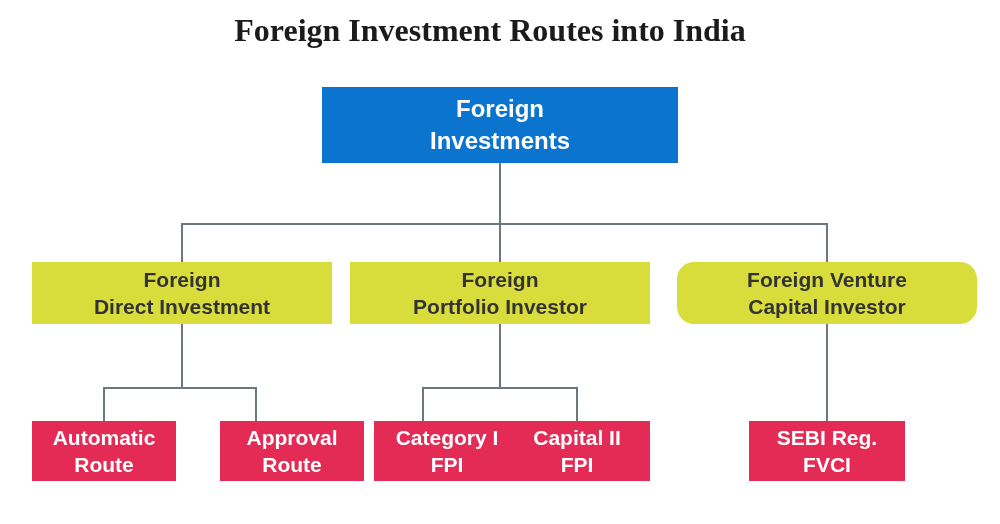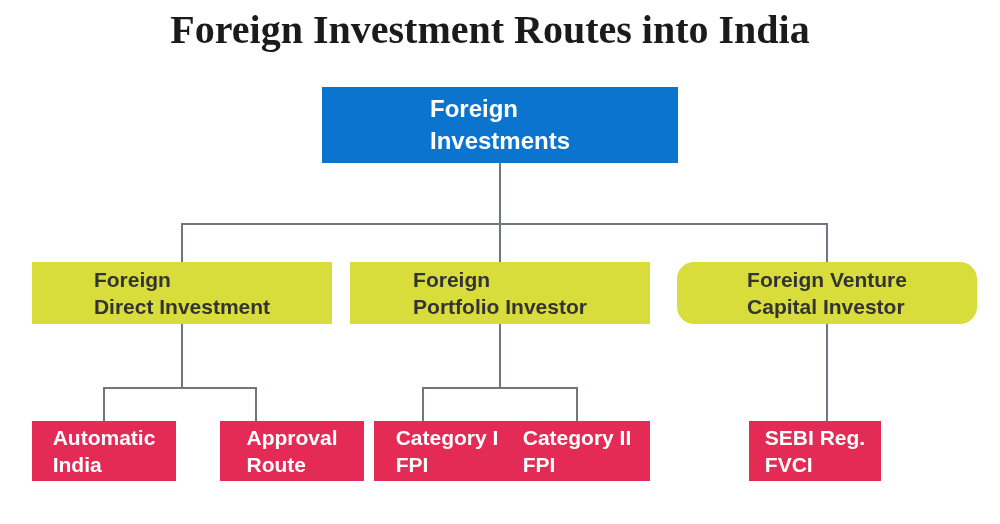--- a/index.html
+++ b/index.html
@@ -10,32 +10,32 @@
     background: #ffffff;
     font-family: "Liberation Sans", "DejaVu Sans", sans-serif;
     overflow: hidden;
   }
   .title {
     position: absolute;
     left: 0; top: 8px; width: 980px;
     text-align: center;
     font-family: "Liberation Serif", "DejaVu Serif", serif;
     font-weight: 700;
-    font-size: 40px;
+    font-size: 32px;
     line-height: 44px;
     color: #1b1b1b;
     white-space: nowrap;
   }
   .node {
     position: absolute;
     box-sizing: border-box;
     display: flex;
     align-items: center;
     justify-content: center;
-    text-align: left;
+    text-align: center;
     white-space: pre-line;
     font-weight: 700;
   }
   .node.root {
     left: 322px; top: 87px; width: 356px; height: 76px;
     background: #0b74ce;
     color: #ffffff;
     font-size: 24px; line-height: 32px;
   }
   .node.l2 {
@@ -50,21 +50,21 @@
   .node.l3 {
     top: 421px; height: 60px;
     background: #e32b55;
     color: #ffffff;
     font-size: 21px; line-height: 27px;
   }
   .node.l3.p0 { left: 32px;  width: 144px; }
   .node.l3.p1 { left: 184px; width: 144px; margin-left: 36px; }
   .node.l3.p2 { left: 350px; width: 146px; margin-left: 24px; }
   .node.l3.p3 { left: 504px; width: 146px; }
-  .node.l3.p4 { left: 749px; width: 132px; }
+  .node.l3.p4 { left: 749px; width: 156px; }
   .line {
     position: absolute;
     background: #6e7680;
   }
   
   .c-root-v { left: 499px; top: 163px; width: 2px; height: 99px; }
   .c-h1     { left: 181px; top: 223px; width: 646px; height: 2px; }
   .c-stub-l { left: 181px; top: 223px; width: 2px; height: 39px; }
   .c-stub-r { left: 826px; top: 223px; width: 2px; height: 39px; }
   
@@ -91,26 +91,26 @@
 Investments</div>
 
   <div class="node l2 p0" style="background-color: rgb(217, 221, 60);">Foreign
 Direct Investment</div>
   <div class="node l2 p1" style="background-color: rgb(217, 221, 60);">Foreign
 Portfolio Investor</div>
   <div class="node l2 p2" style="background-color: rgb(217, 221, 60); border-radius: 17px;">Foreign Venture
 Capital Investor</div>
 
   <div class="node l3 p0" style="background-color: rgb(227, 43, 85);">Automatic
-India</div>
+Route</div>
   <div class="node l3 p1" style="background-color: rgb(227, 43, 85);">Approval
 Route</div>
   <div class="node l3 p2" style="background-color: rgb(227, 43, 85);">Category I
 FPI</div>
-  <div class="node l3 p3" style="background-color: rgb(227, 43, 85);">Category II
+  <div class="node l3 p3" style="background-color: rgb(227, 43, 85);">Capital II
 FPI</div>
   <div class="node l3 p4" style="background-color: rgb(227, 43, 85);">SEBI Reg.
 FVCI</div>
 
   <div class="line c-root-v" style="background-color: rgb(110, 118, 128);"></div>
   <div class="line c-h1" style="background-color: rgb(110, 118, 128);"></div>
   <div class="line c-stub-l" style="background-color: rgb(110, 118, 128);"></div>
   <div class="line c-stub-r" style="background-color: rgb(110, 118, 128);"></div>
 
   <div class="line c-l-v" style="background-color: rgb(110, 118, 128);"></div>

